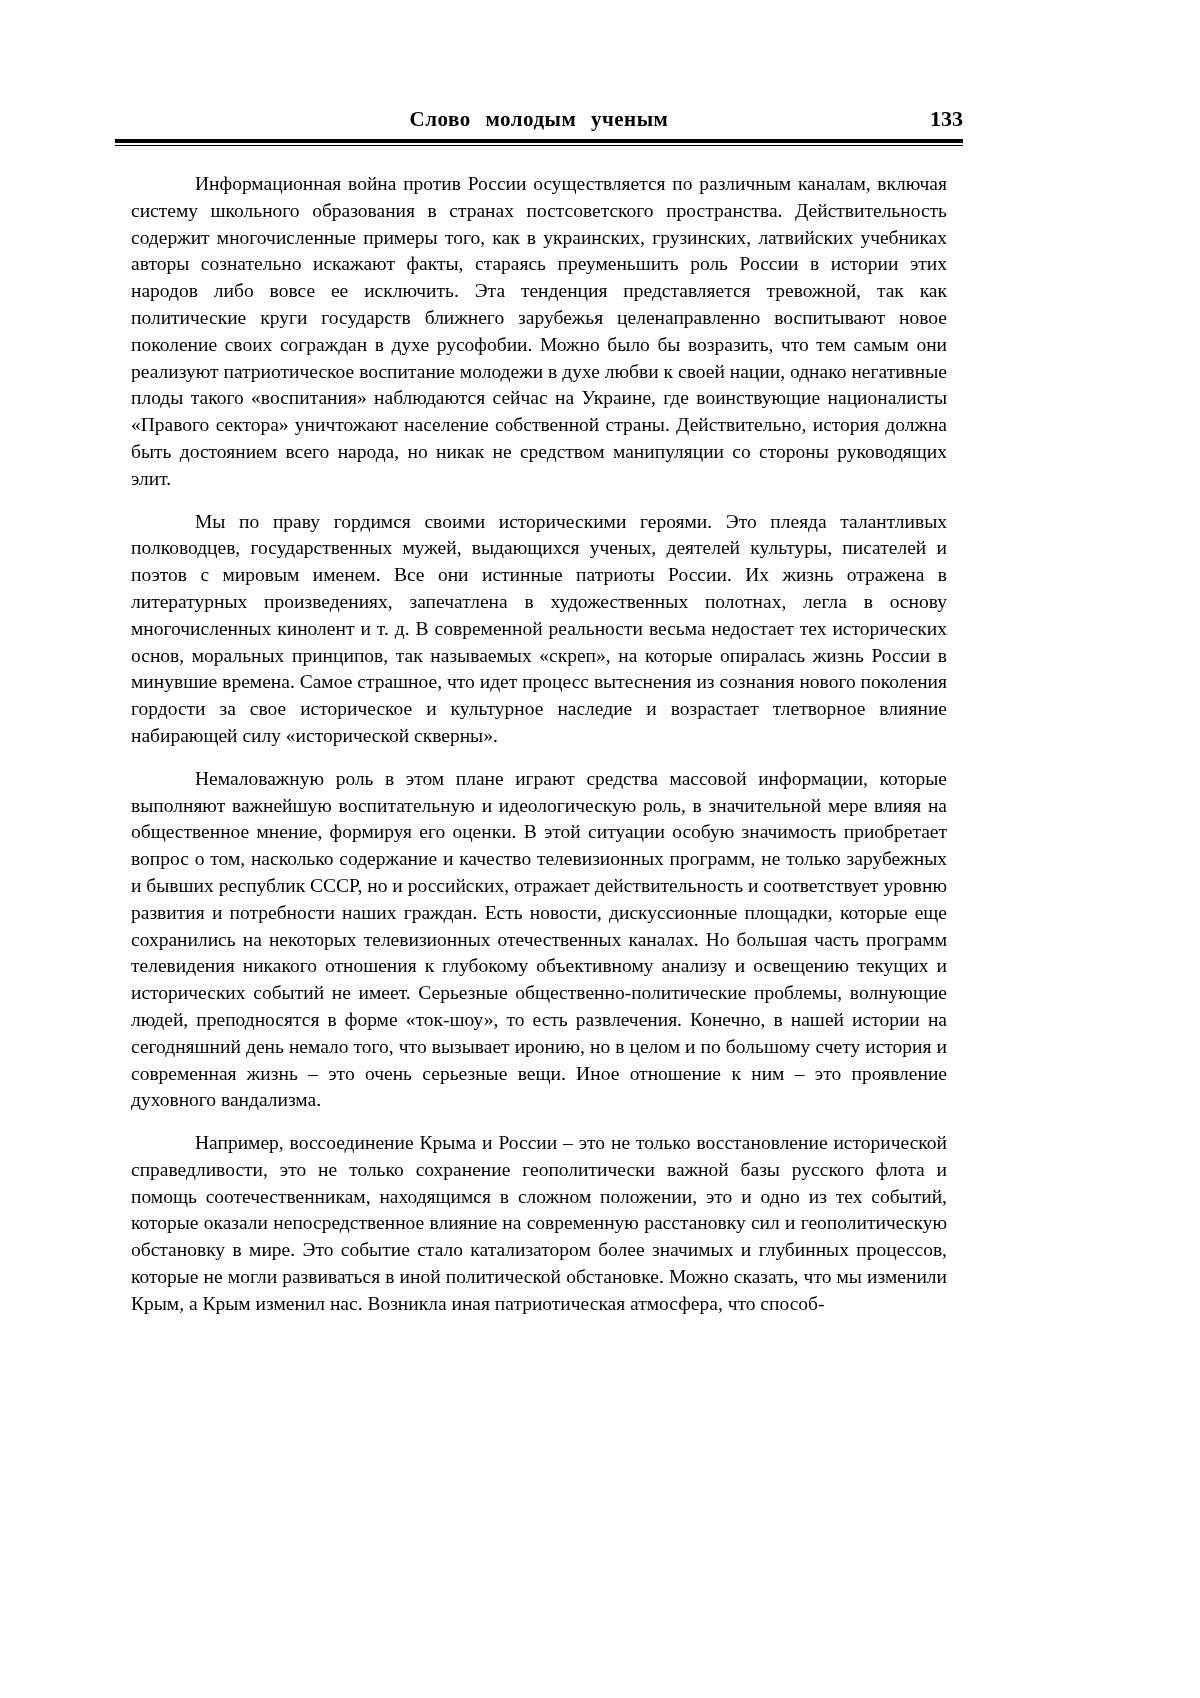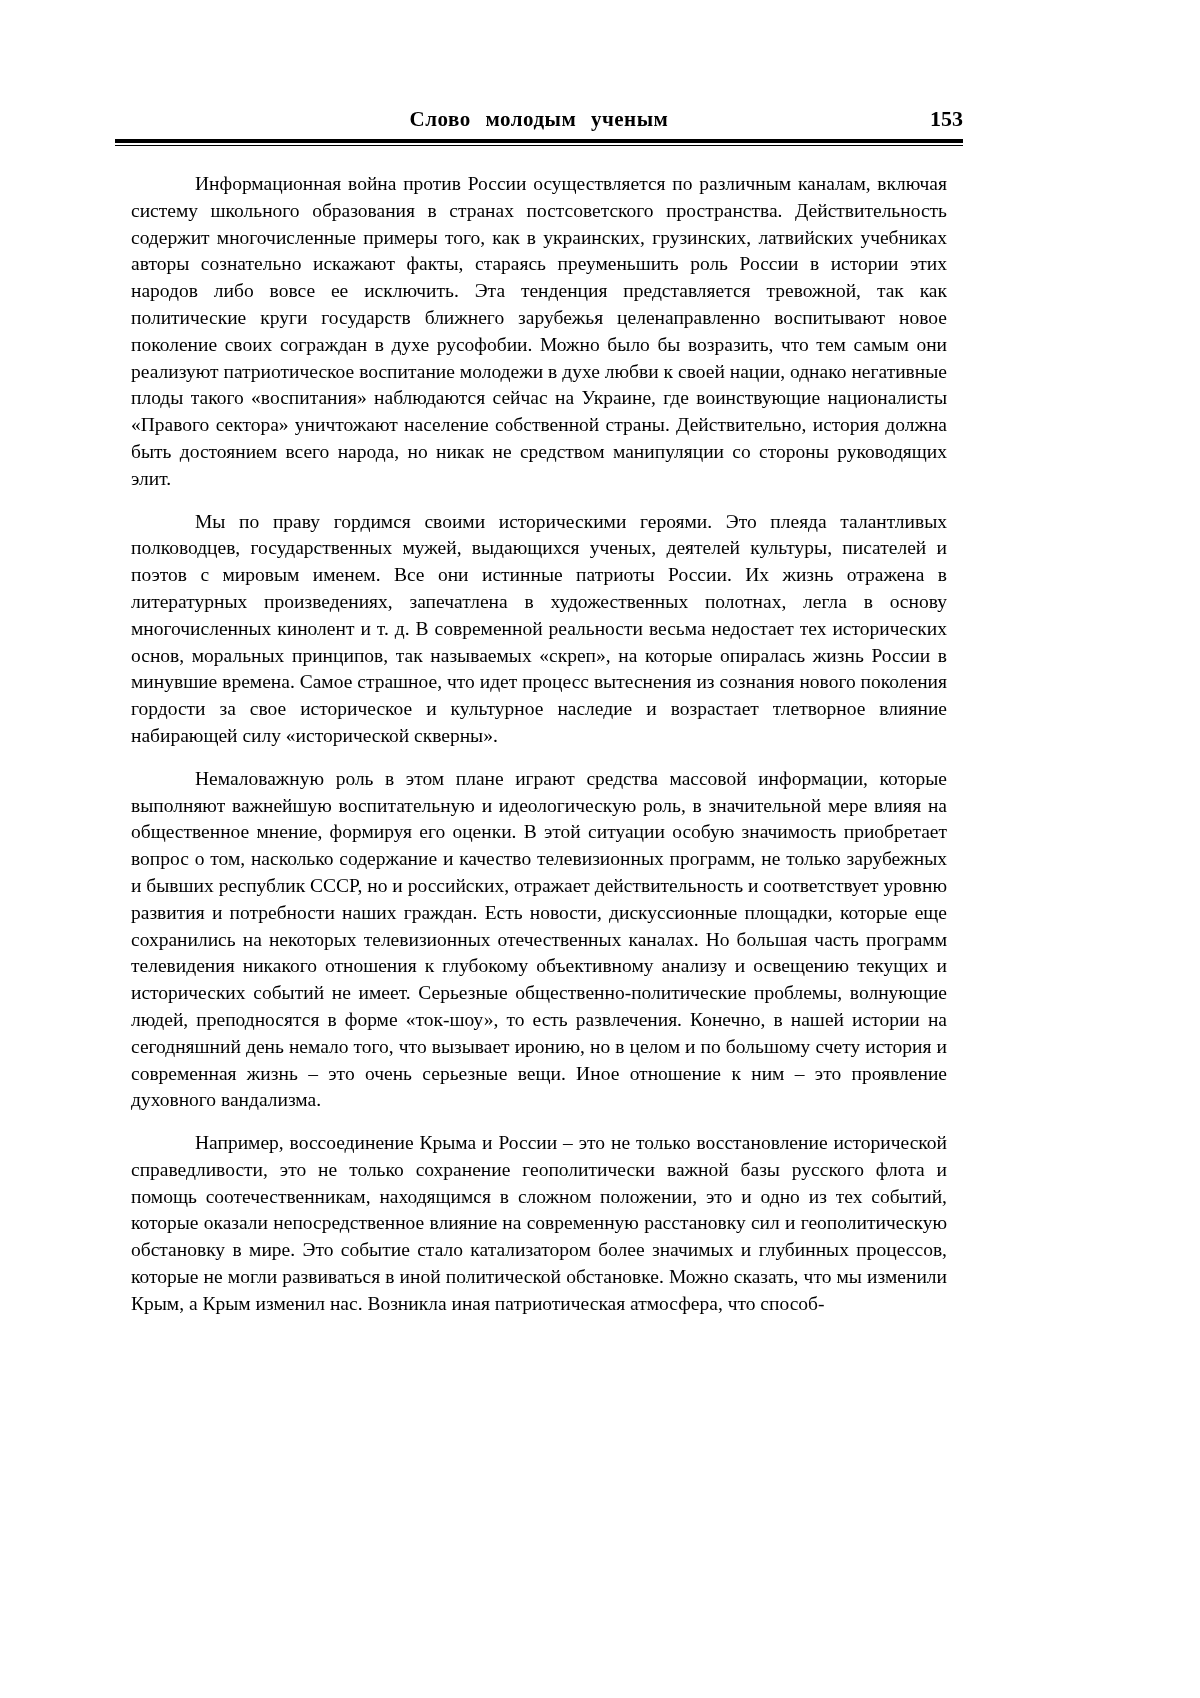--- a/index.html
+++ b/index.html
@@ -60,21 +60,21 @@
   }
 </style>
 </head>
 <body>
 
 <div class="page">
 
   <header class="running-head">
     <span class="head-spacer"></span>
     <span class="head-title">Слово молодым ученым</span>
-    <span class="page-number">153</span>
+    <span class="page-number">133</span>
   </header>
 
   <div class="rule-thick"></div>
   <div class="rule-thin"></div>
 
   <main class="body-text">
     <p>Информационная война против России осуществляется по различным каналам, включая систему школьного образования в странах постсоветского пространства. Действительность содержит многочисленные примеры того, как в украинских, грузинских, латвийских учебниках авторы сознательно искажают факты, стараясь преуменьшить роль России в истории этих народов либо вовсе ее исключить. Эта тенденция представляется тревожной, так как политические круги государств ближнего зарубежья целенаправленно воспитывают новое поколение своих сограждан в духе русофобии. Можно было бы возразить, что тем самым они реализуют патриотическое воспитание молодежи в духе любви к своей нации, однако негативные плоды такого «воспитания» наблюдаются сейчас на Украине, где воинствующие националисты «Правого сектора» уничтожают население собственной страны. Действительно, история должна быть достоянием всего народа, но никак не средством манипуляции со стороны руководящих элит.</p>
     <p>Мы по праву гордимся своими историческими героями. Это плеяда талантливых полководцев, государственных мужей, выдающихся ученых, деятелей культуры, писателей и поэтов с мировым именем. Все они истинные патриоты России. Их жизнь отражена в литературных произведениях, запечатлена в художественных полотнах, легла в основу многочисленных кинолент и т. д. В современной реальности весьма недостает тех исторических основ, моральных принципов, так называемых «скреп», на которые опиралась жизнь России в минувшие времена. Самое страшное, что идет процесс вытеснения из сознания нового поколения гордости за свое историческое и культурное наследие и возрастает тлетворное влияние набирающей силу «исторической скверны».</p>
     <p>Немаловажную роль в этом плане играют средства массовой информации, которые выполняют важнейшую воспитательную и идеологическую роль, в значительной мере влияя на общественное мнение, формируя его оценки. В этой ситуации особую значимость приобретает вопрос о том, насколько содержание и качество телевизионных программ, не только зарубежных и бывших республик СССР, но и российских, отражает действительность и соответствует уровню развития и потребности наших граждан. Есть новости, дискуссионные площадки, которые еще сохранились на некоторых телевизионных отечественных каналах. Но большая часть программ телевидения никакого отношения к глубокому объективному анализу и освещению текущих и исторических событий не имеет. Серьезные общественно-политические проблемы, волнующие людей, преподносятся в форме «ток-шоу», то есть развлечения. Конечно, в нашей истории на сегодняшний день немало того, что вызывает иронию, но в целом и по большому счету история и современная жизнь – это очень серьезные вещи. Иное отношение к ним – это проявление духовного вандализма.</p>
     <p>Например, воссоединение Крыма и России – это не только восстановление исторической справедливости, это не только сохранение геополитически важной базы русского флота и помощь соотечественникам, находящимся в сложном положении, это и одно из тех событий, которые оказали непосредственное влияние на современную расстановку сил и геополитическую обстановку в мире. Это событие стало катализатором более значимых и глубинных процессов, которые не могли развиваться в иной политической обстановке. Можно сказать, что мы изменили Крым, а Крым изменил нас. Возникла иная патриотическая атмосфера, что способ-</p>

